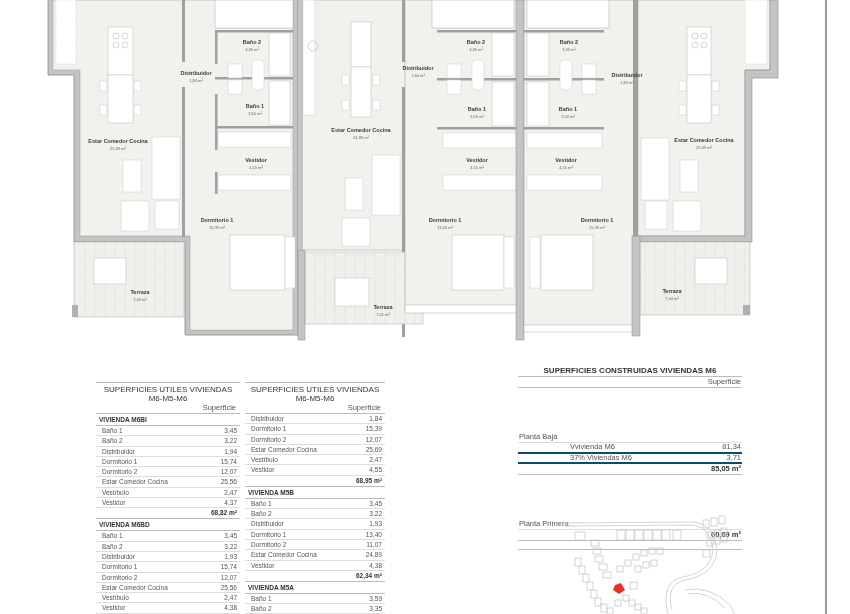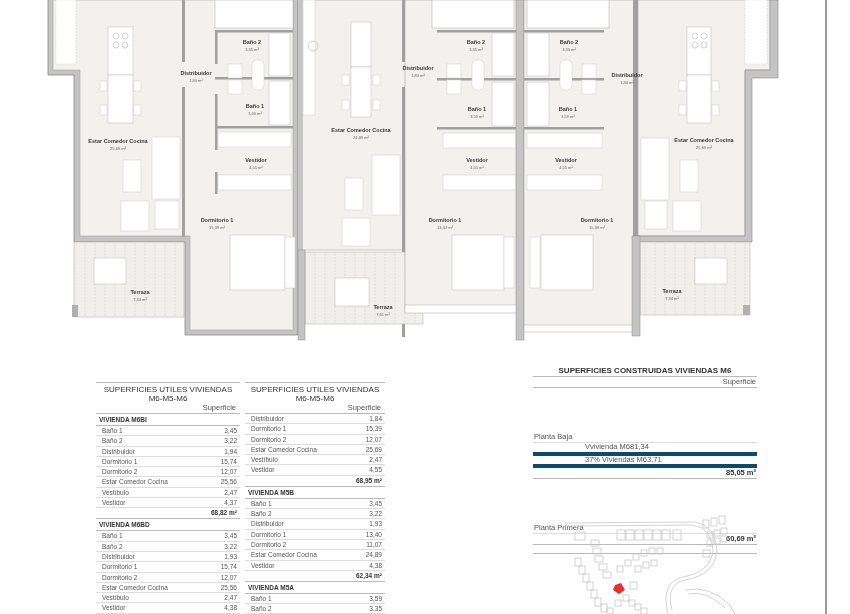--- a/index.html
+++ b/index.html
@@ -9,25 +9,25 @@
   .lbl { position:absolute; font-size:5.5px; font-weight:bold; color:#3a3a3a; text-align:center; white-space:nowrap; transform:translateX(-50%); line-height:7px; }
   .lbl .a { display:block; font-weight:normal; font-size:4px; color:#666; }
 
   .tbl { position:absolute; font-size:7px; color:#555; }
   .tbl .hdr { font-weight:normal; font-size:8px; color:#333; text-align:center; border-top:1px solid #bbb; padding-top:2px; line-height:9px; }
   .tbl .sub { text-align:right; font-size:7.5px; border-bottom:1px solid #bbb; padding-right:4px; line-height:10px; }
   .tbl .group { font-weight:bold; color:#333; font-size:6.5px; border-bottom:1px solid #bbb; padding-left:3px; line-height:10px; margin-top:1px; }
   .tbl .row { display:flex; justify-content:space-between; border-bottom:1px solid #ddd; line-height:9.3px; padding:0 3px 0 6px; font-size:6.5px; }
   .tbl .total { text-align:right; font-weight:bold; color:#333; font-size:6.5px; line-height:10px; padding-right:3px; border-bottom:1px solid #bbb; }
 
-  .ctbl { position:absolute; left:533px; top:365px; width:224px; font-size:7.5px; color:#555; }
+  .ctbl { position:absolute; left:518px; top:365px; width:224px; font-size:7.5px; color:#555; }
   .ctbl .hdr { font-weight:bold; font-size:8px; color:#333; text-align:center; border-bottom:1px solid #bbb; line-height:11px; }
   .ctbl .sub { text-align:right; border-bottom:1px solid #bbb; line-height:10px; padding-right:1px; }
   .ctbl .sec { line-height:10px; padding-left:1px; border-bottom:1px solid #ddd;margin-top:44px; }
-  .ctbl .row { display:flex; justify-content:flex-start; line-height:8.5px; padding-left:52px; padding-right:1px; border-bottom:4px solid #0c4a6e; }
+  .ctbl .row { display:flex; justify-content:space-between; line-height:8.5px; padding-left:52px; padding-right:1px; border-bottom:2px solid #0c4a6e; }
   .ctbl .total { text-align:right; font-weight:bold; color:#333; line-height:10px; padding-right:1px; border-bottom:1px solid #bbb; }
   .ctbl .end { border-bottom:1px solid #bbb; height:8px; }
 
   .site { position:absolute; left:555px; top:490px; width:230px; height:124px; }
 </style>
 </head>
 <body>
 
 <div class="plan">
   <svg width="850" height="345" viewBox="0 0 850 345">

